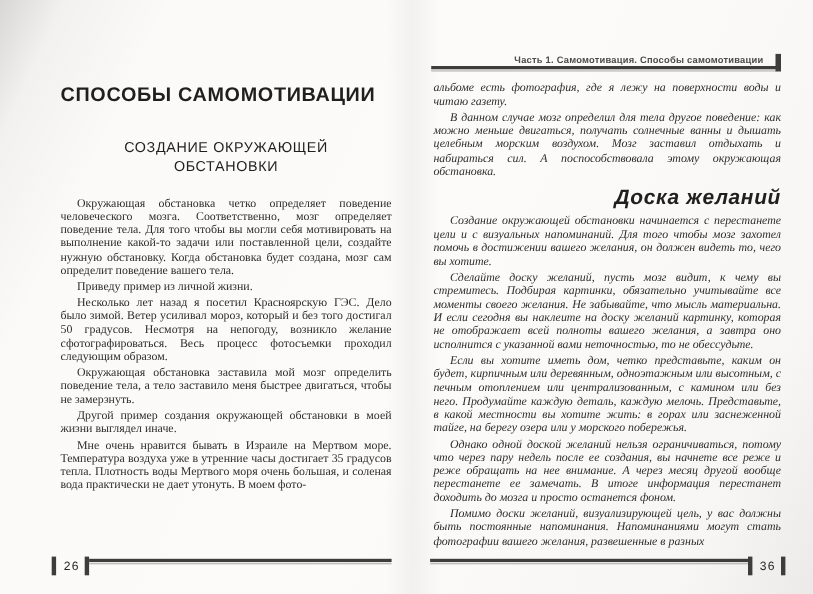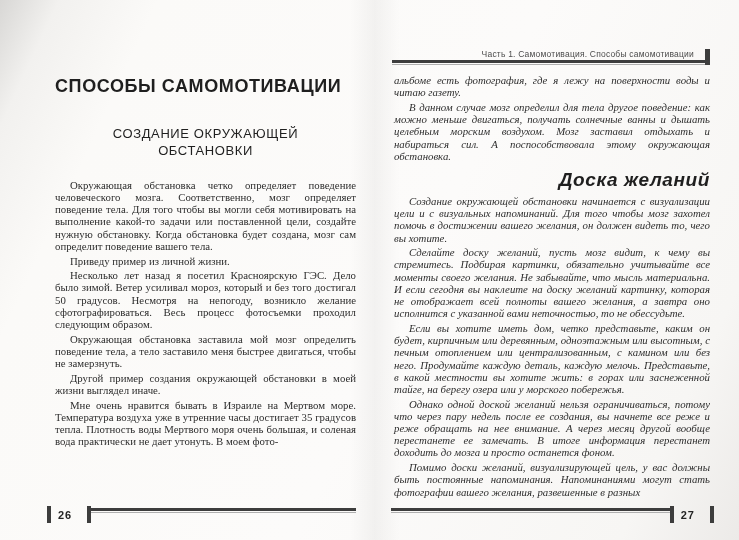--- a/index.html
+++ b/index.html
@@ -36,44 +36,44 @@
     margin:0 0 2.5px 0;
     font-size:10.8px; line-height:12.2px;
     text-align:justify; text-indent:15px;
   }
   p.no-indent { text-indent:0; }
 
   
   .running-header { position:relative; margin-top:46px; height:19px; }
   .rh-text {
     position:absolute; right:16px; bottom:6px;
-    font-family:"Liberation Sans", sans-serif; font-weight:normal;
+    font-family:"Liberation Sans", sans-serif; font-weight:bold;
     font-size:8.5px; letter-spacing:0.2px; color:#4c4c4c; white-space:nowrap;
   }
   .rh-bar { position:absolute; right:0; bottom:0; width:5px; height:16px; background:#3d3d3d; }
   .rh-rule {
     position:absolute; left:-2px; right:4px; bottom:0; height:5px;
     border-top:3px solid #3d3d3d; border-bottom:1px solid #b0b0b0; box-sizing:border-box;
   }
   .body-text-right { margin-top:9px;font-style:italic; }
   h3.sub-heading {
     margin:7px 0 4px; text-align:right;
     font-family:"Liberation Sans", sans-serif; font-weight:bold;
     font-size:19px; letter-spacing:0.6px; color:#1f1f1f;
   }
 
   
   .footer { position:absolute; bottom:17px; display:flex; align-items:flex-start; }
   .footer-left  { left:-8px; right:0; }
   .footer-right { left:-3px; right:-4px; }
   .fbar { width:4px; height:17px; background:#3d3d3d; flex:0 0 auto; }
   .fnum {
-    font-family:"Liberation Sans", sans-serif; font-weight:bold;
+    font-family:"Liberation Sans", sans-serif; font-weight:normal;
     font-size:11px; letter-spacing:1px; color:#242424;
-    padding:3px 15px 0 7px; flex:0 0 auto;
+    padding:3px 5px 0 7px; flex:0 0 auto;
   }
   .fline {
     flex:1 1 auto; height:5px; margin-top:2px;
     border-top:3px solid #3d3d3d; border-bottom:1px solid #b0b0b0; box-sizing:border-box;
   }
 </style>
 </head>
 <body>
 
 <div class="spread">
@@ -106,27 +106,27 @@
       <span class="rh-rule"></span>
       <span class="rh-bar"></span>
     </div>
 
     <div class="body-text body-text-right">
       <p class="para no-indent">альбоме есть фотография, где я лежу на поверхности воды и читаю газету.</p>
       <p class="para">В данном случае мозг определил для тела другое поведение: как можно меньше двигаться, получать солнечные ванны и дышать целебным морским воздухом. Мозг заставил отдыхать и набираться сил. А поспособствовала этому окружающая обстановка.</p>
 
       <h3 class="sub-heading">Доска желаний</h3>
 
-      <p class="para">Создание окружающей обстановки начинается с визуализации цели и с визуальных напоминаний. Для того чтобы мозг захотел помочь в достижении вашего желания, он должен видеть то, чего вы хотите.</p>
+      <p class="para">Создание окружающей обстановки начинается с перестанете цели и с визуальных напоминаний. Для того чтобы мозг захотел помочь в достижении вашего желания, он должен видеть то, чего вы хотите.</p>
       <p class="para">Сделайте доску желаний, пусть мозг видит, к чему вы стремитесь. Подбирая картинки, обязательно учитывайте все моменты своего желания. Не забывайте, что мысль материальна. И если сегодня вы наклеите на доску желаний картинку, которая не отображает всей полноты вашего желания, а завтра оно исполнится с указанной вами неточностью, то не обессудьте.</p>
       <p class="para">Если вы хотите иметь дом, четко представьте, каким он будет, кирпичным или деревянным, одноэтажным или высотным, с печным отоплением или централизованным, с камином или без него. Продумайте каждую деталь, каждую мелочь. Представьте, в какой местности вы хотите жить: в горах или заснеженной тайге, на берегу озера или у морского побережья.</p>
       <p class="para">Однако одной доской желаний нельзя ограничиваться, потому что через пару недель после ее создания, вы начнете все реже и реже обращать на нее внимание. А через месяц другой вообще перестанете ее замечать. В итоге информация перестанет доходить до мозга и просто останется фоном.</p>
       <p class="para">Помимо доски желаний, визуализирующей цель, у вас должны быть постоянные напоминания. Напоминаниями могут стать фотографии вашего желания, развешенные в разных</p>
     </div>
 
     <div class="footer footer-right">
       <span class="fline"></span>
       <span class="fbar"></span>
-      <span class="fnum">27</span>
+      <span class="fnum">36</span>
       <span class="fbar"></span>
     </div>
   </div>
 </div>
 
 </body></html>

